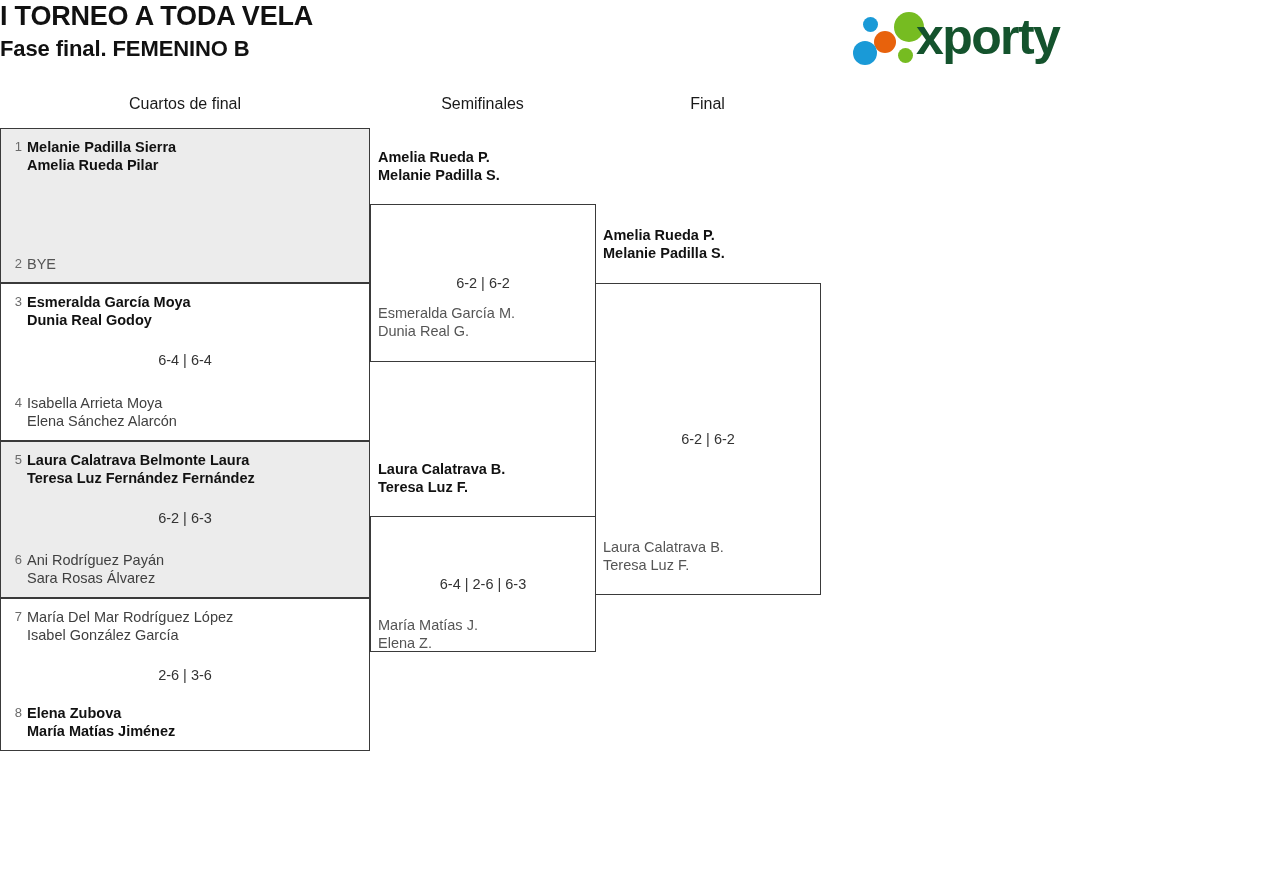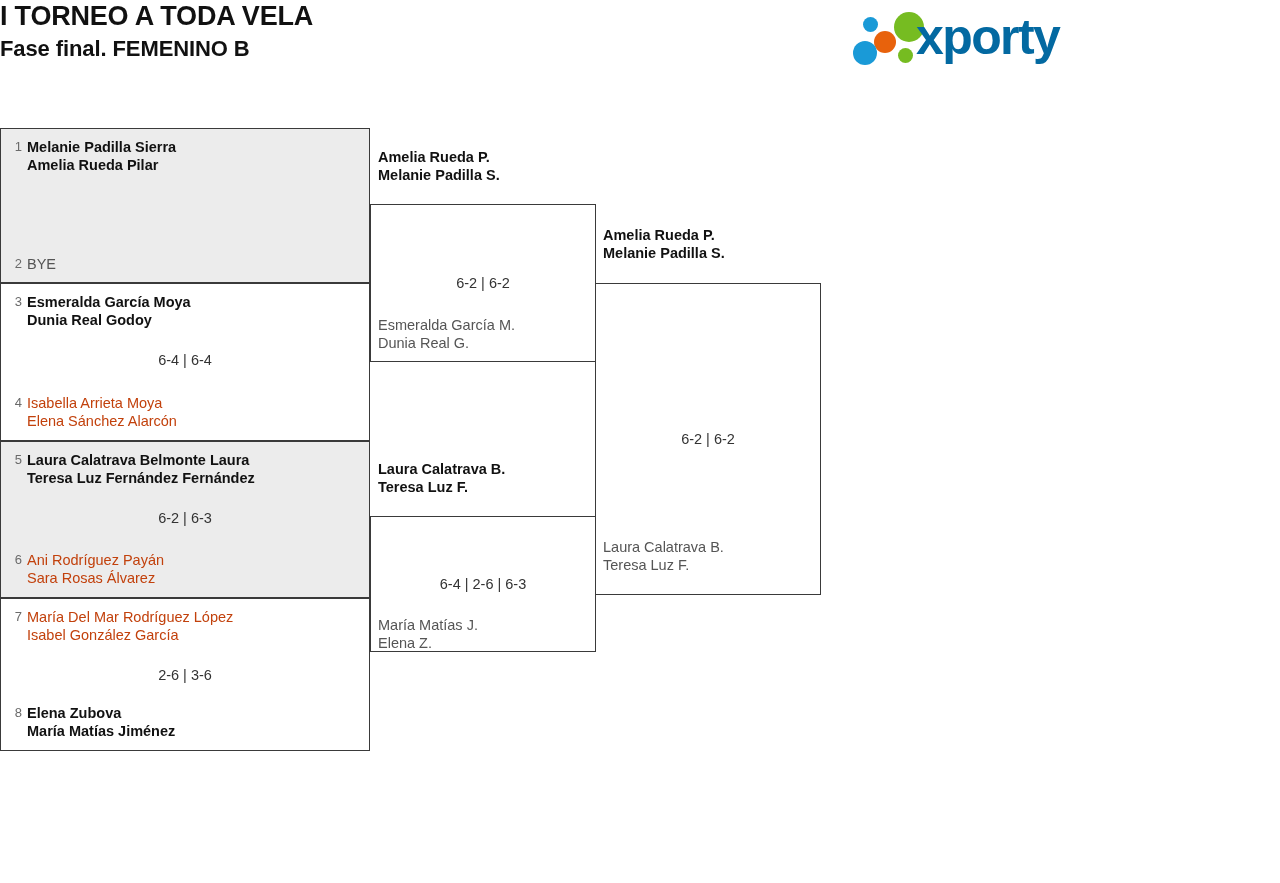--- a/index.html
+++ b/index.html
@@ -143,21 +143,21 @@
   .players {
     flex: 1 1 auto;
     line-height: 18px;
     font-size: 14.5px;
     padding-top: 1px;
   }
 
   .players .pl { display: block; white-space: nowrap; }
 
   .winner .players { color: #111111; font-weight: bold; }
-  .loser  .players { color: #c2410c; font-weight: normal; }
+  .loser  .players { color: #404040; font-weight: normal; }
 
   .score {
     position: absolute;
     left: 0;
     width: 100%;
     text-align: center;
     font-size: 14.5px;
     color: #333333;
     white-space: nowrap;
   }
@@ -240,24 +240,29 @@
     </div>
 
     <div class="logo">
       <div class="logo-dots">
         <span class="dot dot-blue-sm" style="background:#1a9ad7"></span>
         <span class="dot dot-orange" style="background:#e8620c"></span>
         <span class="dot dot-green-lg" style="background:#76bc21"></span>
         <span class="dot dot-blue-lg" style="background:#1a9ad7"></span>
         <span class="dot dot-green-sm" style="background:#76bc21"></span>
       </div>
-      <div class="logo-word" style="color:#0369a1">xporty</div>
+      <div class="logo-word" style="color:#14532d">xporty</div>
     </div>
   </div>
 
+  <div class="round-headers">
+    <div class="round-header rh-qf">Cuartos de final</div>
+    <div class="round-header rh-sf">Semifinales</div>
+    <div class="round-header rh-f">Final</div>
+  </div>
 
   <div class="bracket">
 
     <div class="match qf qf1 shaded">
       <div class="slot top winner">
         <span class="seed">1</span>
         <span class="players">
           <span class="pl">Melanie Padilla Sierra</span>
           <span class="pl">Amelia Rueda Pilar</span>
         </span>
@@ -325,21 +330,21 @@
       </div>
     </div>
 
     <div class="sf-label winner" style="top:20px">
       <span class="pl">Amelia Rueda P.</span>
       <span class="pl">Melanie Padilla S.</span>
     </div>
     <div class="sf-box" style="top:76px; height:158px">
       <div class="score">6-2 | 6-2</div>
     </div>
-    <div class="sf-label loser" style="top:188px">
+    <div class="sf-label loser" style="top:176px">
       <span class="pl">Esmeralda García M.</span>
       <span class="pl">Dunia Real G.</span>
     </div>
 
     <div class="sf-label winner" style="top:332px">
       <span class="pl">Laura Calatrava B.</span>
       <span class="pl">Teresa Luz F.</span>
     </div>
     <div class="sf-box" style="top:388px; height:136px">
       <div class="score">6-4 | 2-6 | 6-3</div>

